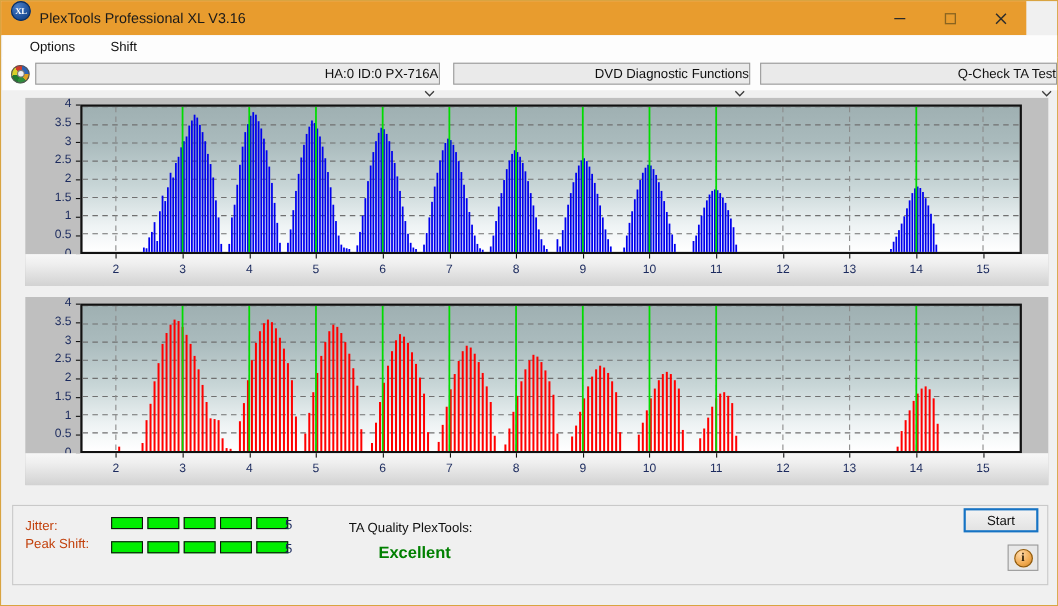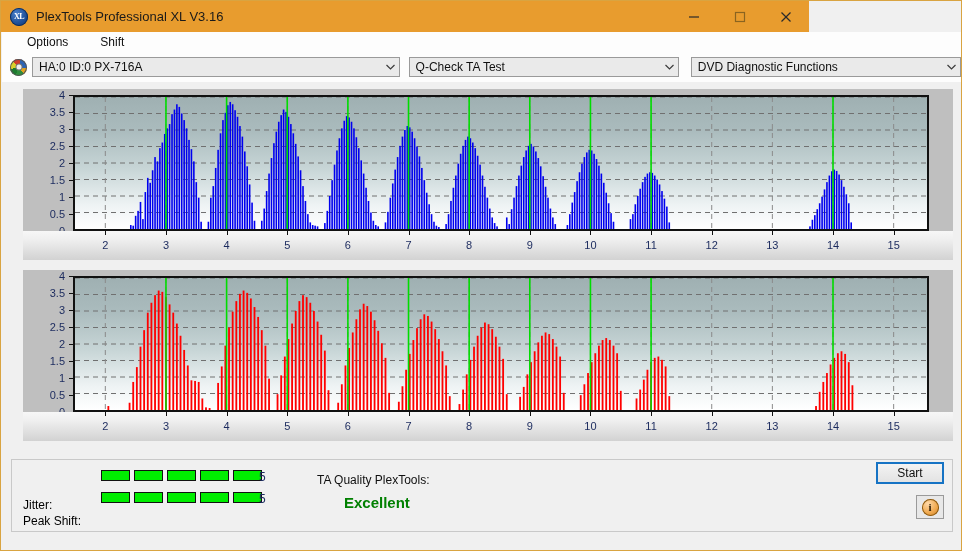--- a/index.html
+++ b/index.html
@@ -10,23 +10,23 @@
     -webkit-font-smoothing:antialiased;
   }
   #app{
     position:relative;width:962px;height:551px;
     box-sizing:border-box;
     border:1px solid #d9a441;
     background:#f0f0f0;
   }
   
   .titlebar{
-    position:absolute;left:0;top:0;width:808px;height:31px;
+    position:absolute;left:0;top:0;width:932px;height:31px;
     background:#e89c2e;
-    display:flex;align-items:center;
+    display:flex;
   }
   .title-icon{
     width:18px;height:18px;margin-left:9px;margin-right:8px;
     border-radius:50%;
     background:radial-gradient(circle at 35% 30%, #4a7fc9 0%, #1d4e96 60%, #123464 100%);
     box-shadow:inset 0 0 0 1px #0d2d5c;
     display:flex;align-items:center;justify-content:center;
     font-size:8px;font-weight:bold;color:#fff;font-family:"Liberation Serif", serif;
     letter-spacing:-.5px;
   }
@@ -71,20 +71,21 @@
     content:"";position:absolute;left:50%;top:50%;width:5px;height:5px;
     transform:translate(-50%,-50%);border-radius:50%;
     background:#efefef;box-shadow:0 0 0 1px #777;
   }
   .combo{
     position:relative;height:20px;
     border:1px solid #9a9a9a;
     background:#eaeaea;
     display:flex;align-items:flex-end;
     box-sizing:border-box;
+    flex-direction:column;
   }
   .combo .val{
     font-size:12px;color:#101010;padding-left:6px;white-space:nowrap;
     line-height:18px;
   }
   .combo .arrow{
     margin-left:auto;width:17px;height:18px;
     display:flex;align-items:center;justify-content:center;flex:none;
   }
   .combo .arrow svg{display:block;}
@@ -133,21 +134,21 @@
   .xtick{position:absolute;width:1px;height:4px;background:#111;top:0;}
 
   
   .results{
     position:absolute;left:10px;top:458px;width:942px;height:73px;
     border:1px solid #c9c9c9;
     background:#f0f0f0;
     box-sizing:border-box;
   }
   .res-label{
-    position:absolute;font-size:12px;color:#000000;line-height:14px;white-space:nowrap;margin-top:27px;
+    position:absolute;font-size:12px;color:#c2410c;line-height:14px;white-space:nowrap;
   }
   .bar-group{position:absolute;display:flex;gap:4px;}
   .led{
     width:29px;height:11px;background:#00ee00;border:1px solid #111;
     box-sizing:border-box;
   }
   .bar-num{
     position:absolute;font-size:12px;color:#1b2a5e;line-height:14px;
   }
   .ta-title{
@@ -230,30 +231,30 @@
   <div class="combo-row">
     <div class="disc-icon"></div>
     <div class="combo" id="combo-device">
       <span class="val">HA:0 ID:0  PX-716A</span>
       <span class="arrow">
         <svg width="11" height="8" viewBox="0 0 11 8">
             <polyline points="1.5,2 5.5,6 9.5,2" fill="none" stroke="#3c3c3c" stroke-width="1.2"></polyline>
           </svg>
       </span>
     </div>
-    <div class="combo" id="combo-test">
-      <span class="val">Q-Check TA Test</span>
+    <div class="combo" id="combo-func">
+      <span class="val">DVD Diagnostic Functions</span>
       <span class="arrow">
         <svg width="11" height="8" viewBox="0 0 11 8">
             <polyline points="1.5,2 5.5,6 9.5,2" fill="none" stroke="#3c3c3c" stroke-width="1.2"></polyline>
           </svg>
       </span>
     </div>
-    <div class="combo" id="combo-func">
-      <span class="val">DVD Diagnostic Functions</span>
+    <div class="combo" id="combo-test">
+      <span class="val">Q-Check TA Test</span>
       <span class="arrow">
         <svg width="11" height="8" viewBox="0 0 11 8">
             <polyline points="1.5,2 5.5,6 9.5,2" fill="none" stroke="#3c3c3c" stroke-width="1.2"></polyline>
           </svg>
       </span>
     </div>
   </div>
 
   <div class="chart-panel" id="panel-top">
     <div class="chart-inner" id="chart-0">

